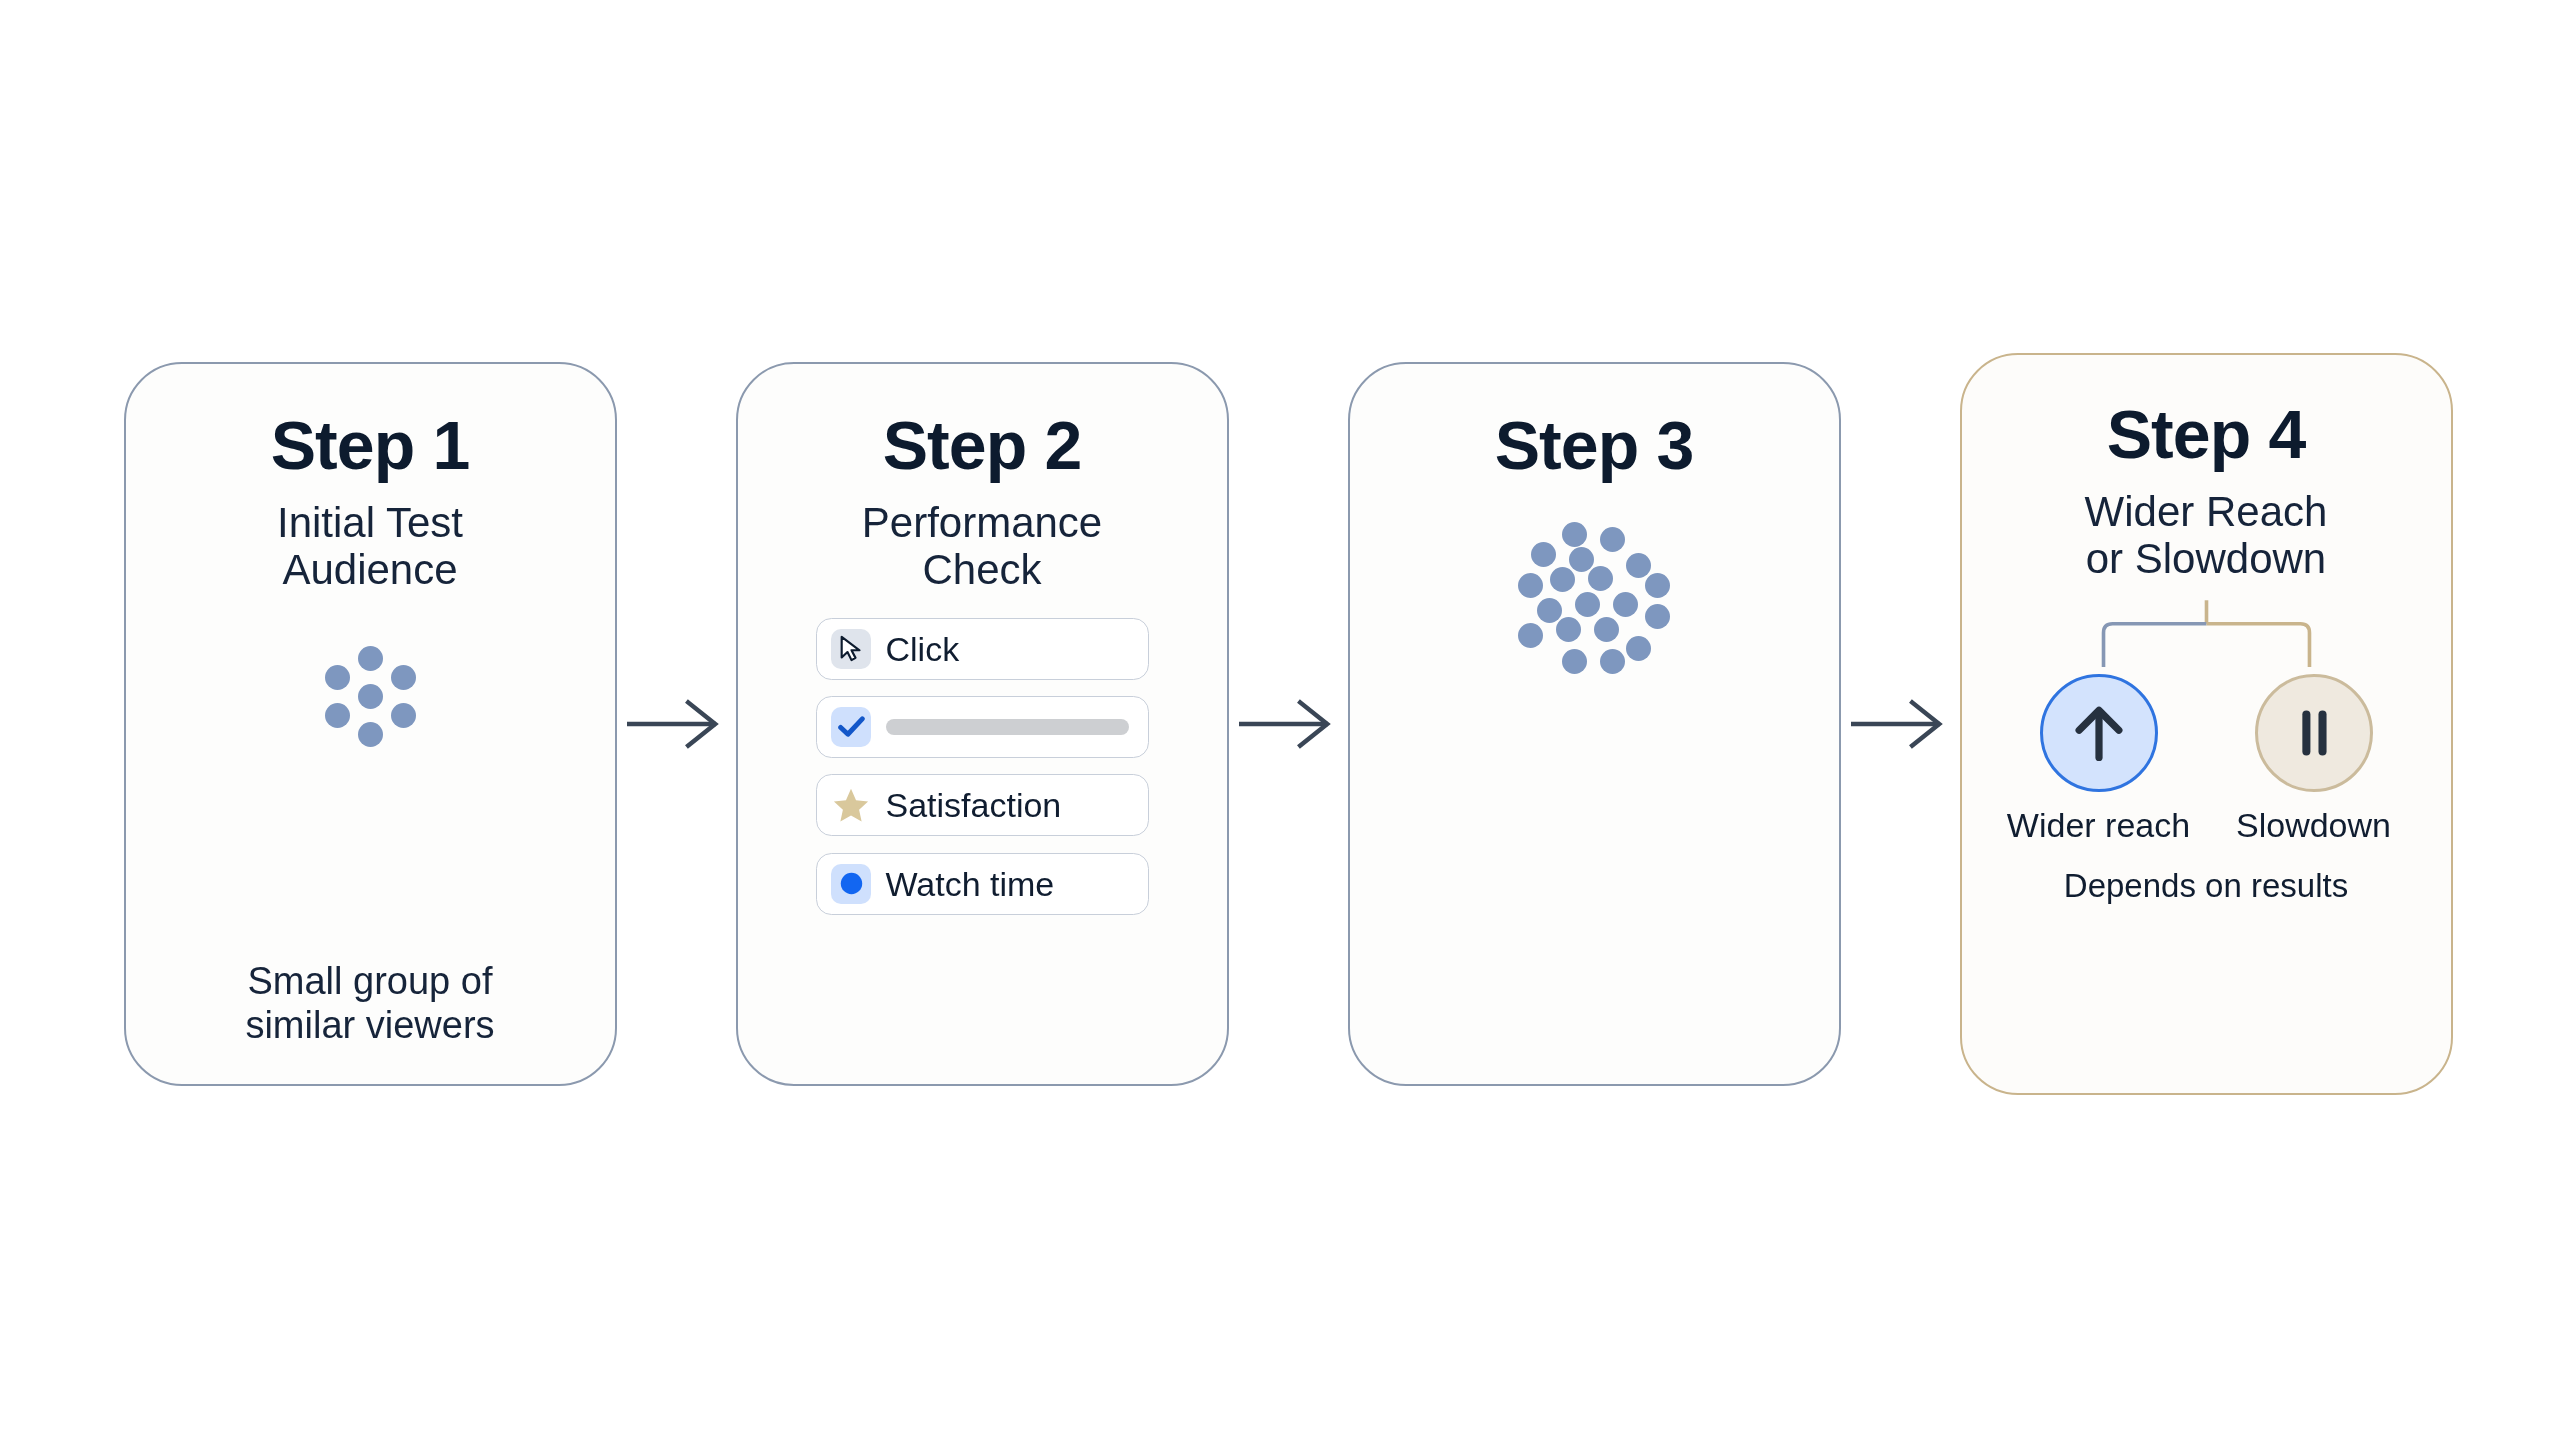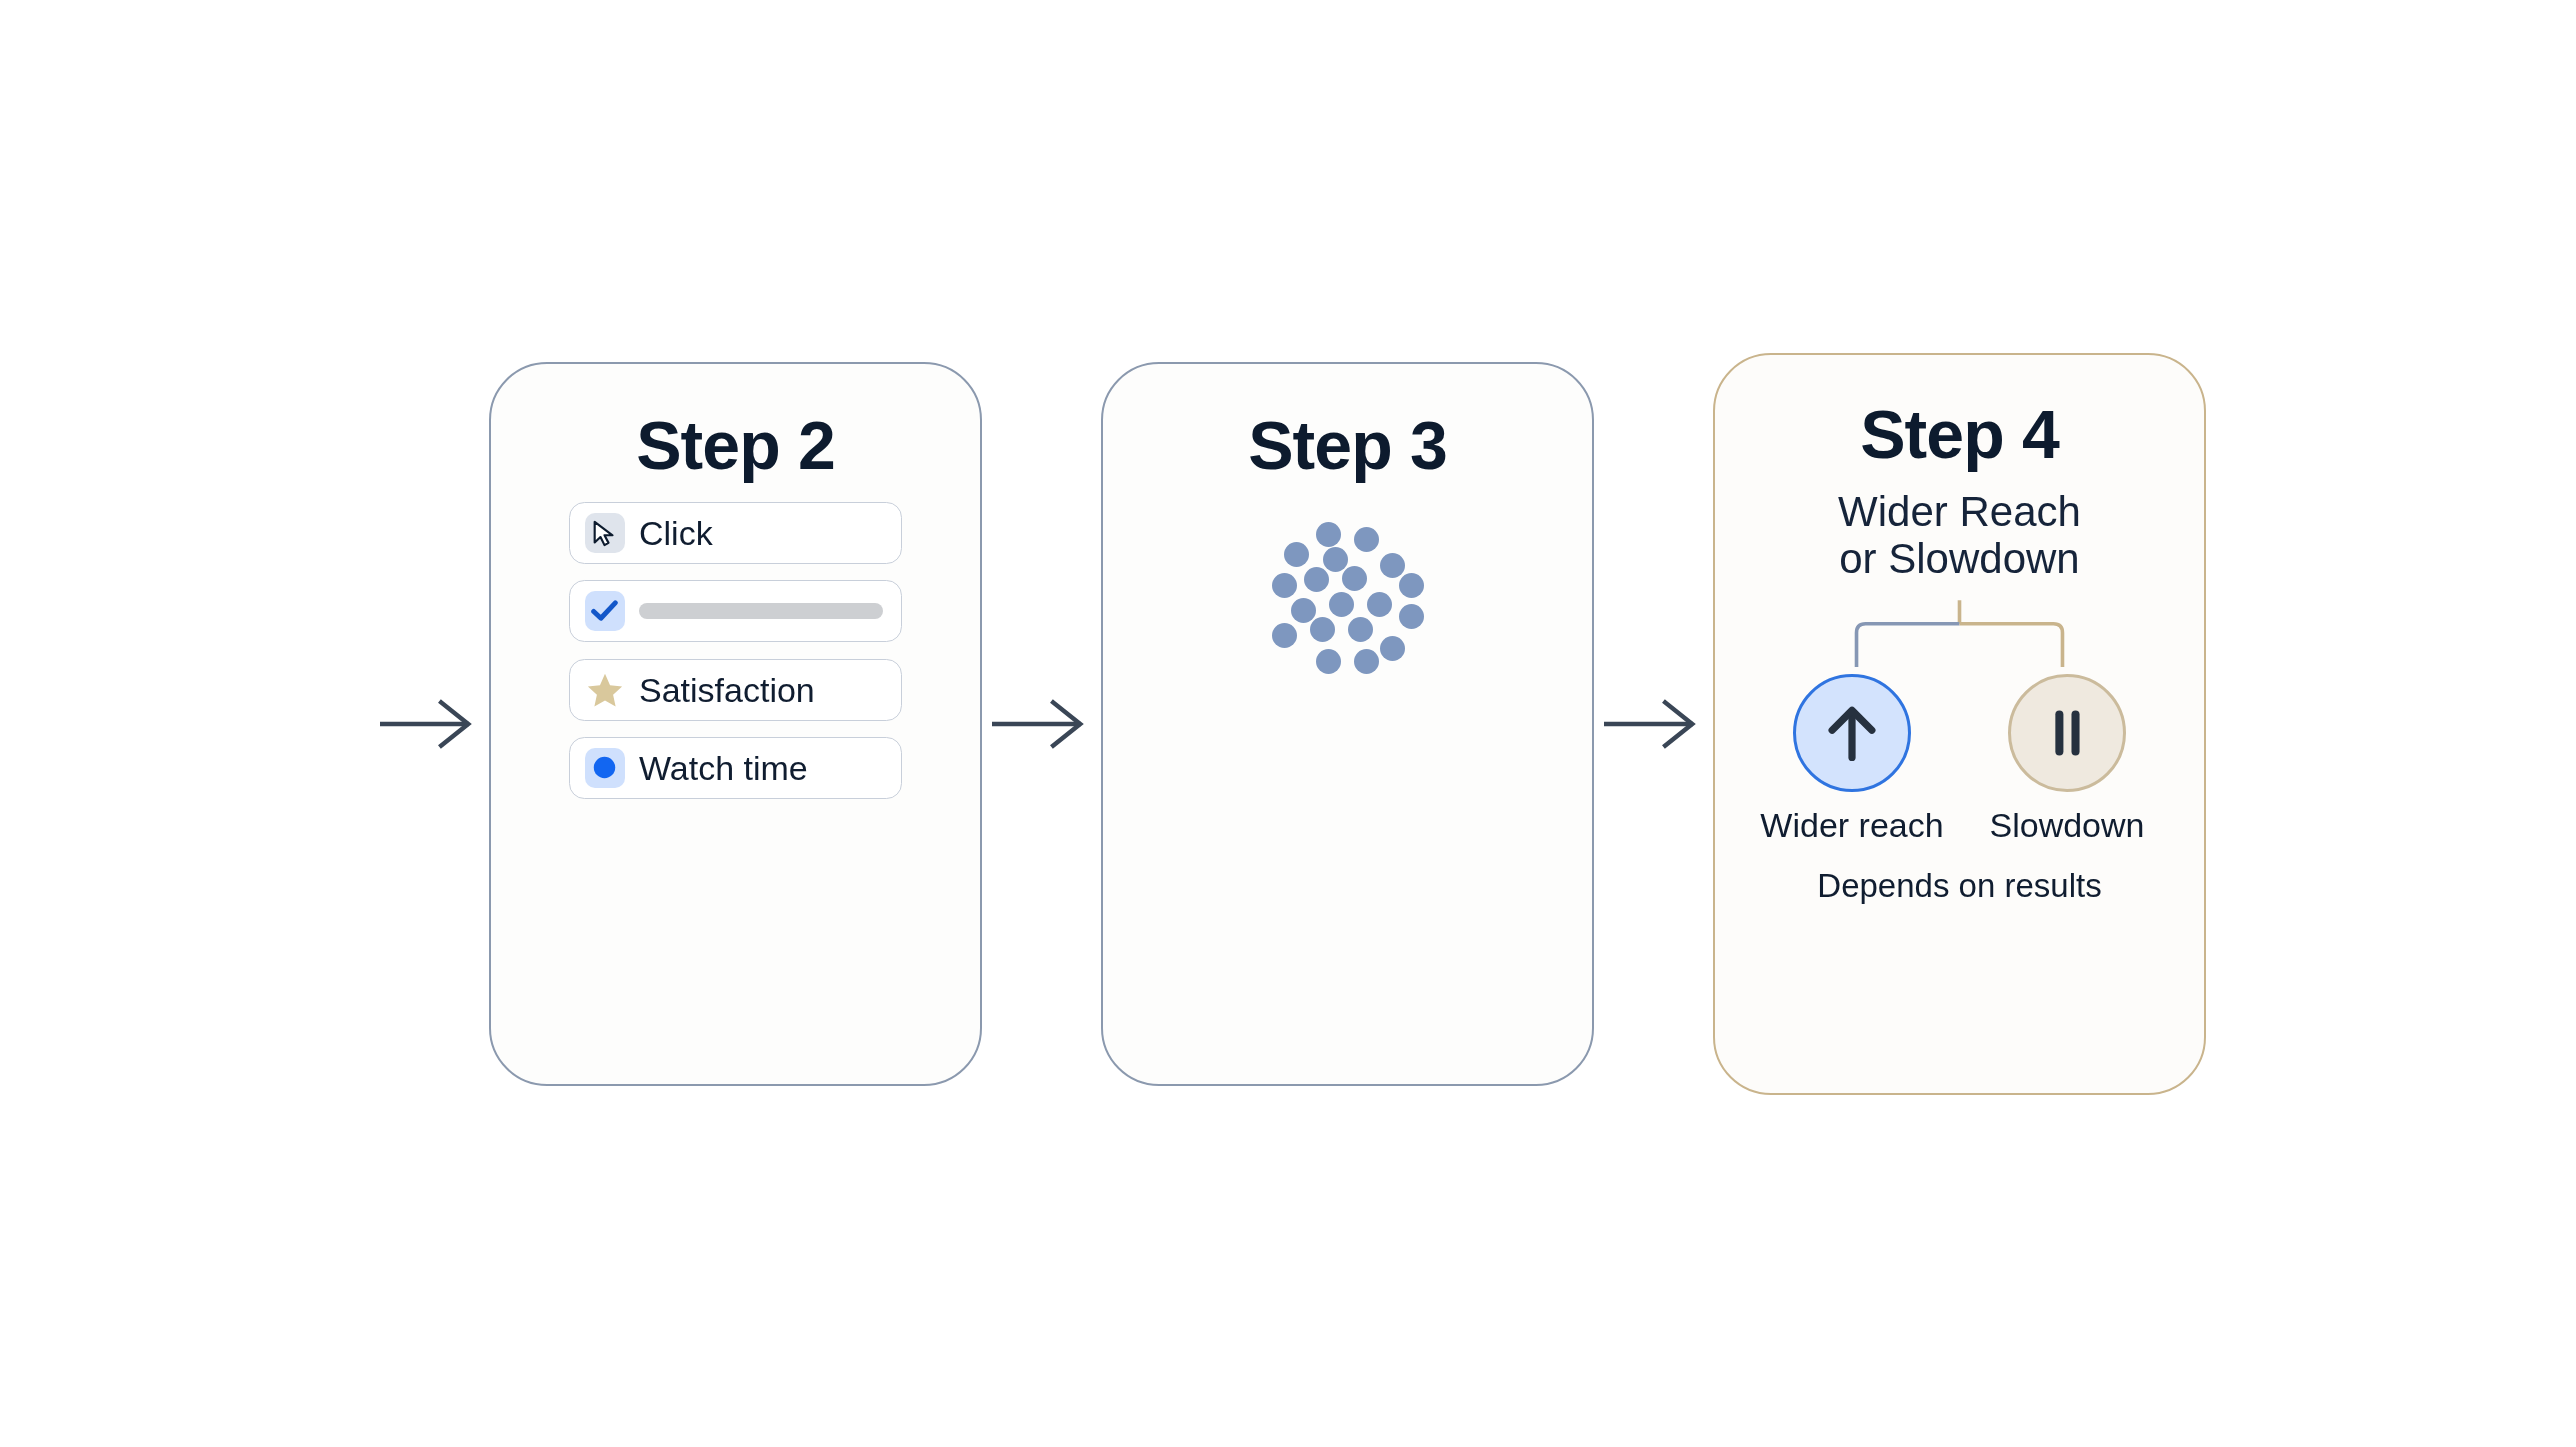--- a/index.html
+++ b/index.html
@@ -205,30 +205,51 @@
     color: #101d30;
     line-height: 1;
   }
   .spacer { flex: 1 1 auto; }
 </style>
 </head>
 <body>
 
 <div id="flow">
 
+  <div class="card c1">
+    <div class="step-title">Step 1</div>
+    <div class="step-sub">Initial Test
+Audience</div>
+
+    <div class="dots small">
+      <i style="left:38px;top:0px"></i>
+      <i style="left:5.4px;top:19px"></i>
+      <i style="left:71px;top:19px"></i>
+      <i style="left:38px;top:38px"></i>
+      <i style="left:5.4px;top:57px"></i>
+      <i style="left:71px;top:57px"></i>
+      <i style="left:38px;top:76px"></i>
+    </div>
+
+    <div class="spacer"></div>
+    <div class="step-foot">Small group of
+similar viewers</div>
+  </div>
 
   <div class="arrow">
     <svg width="99" height="54" viewBox="0 0 110 60">
       <path d="M2 30 H96" stroke="#3a4656" stroke-width="5" fill="none" stroke-linecap="square"></path>
       <path d="M68 6 L98 30 L68 54" stroke="#3a4656" stroke-width="5" fill="none" stroke-linecap="square" stroke-linejoin="miter"></path>
     </svg>
   </div>
 
   <div class="card c2">
     <div class="step-title">Step 2</div>
+    <div class="step-sub">Performance
+Check</div>
 
     <div class="rows">
 
       <div class="mrow">
         <span class="chip grey">
           <svg width="25" height="27" viewBox="0 0 28 30">
             <path d="M3 2 L3 25 L9.5 19 L14 28 L18.5 25.5 L14 17 L23 17 Z" fill="#ffffff" stroke="#0d1b2e" stroke-width="2.4" stroke-linejoin="round"></path>
           </svg>
         </span>
         <span class="mrow-label">Click</span>

